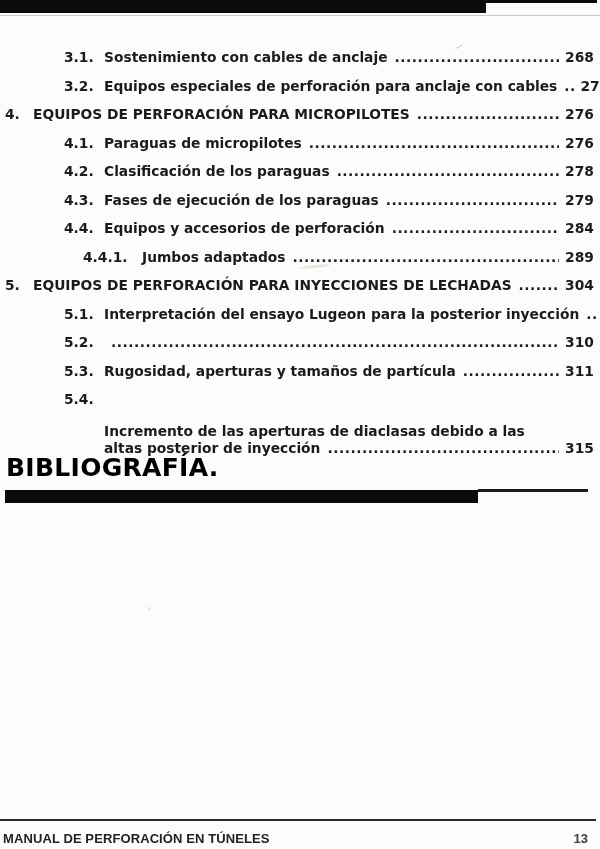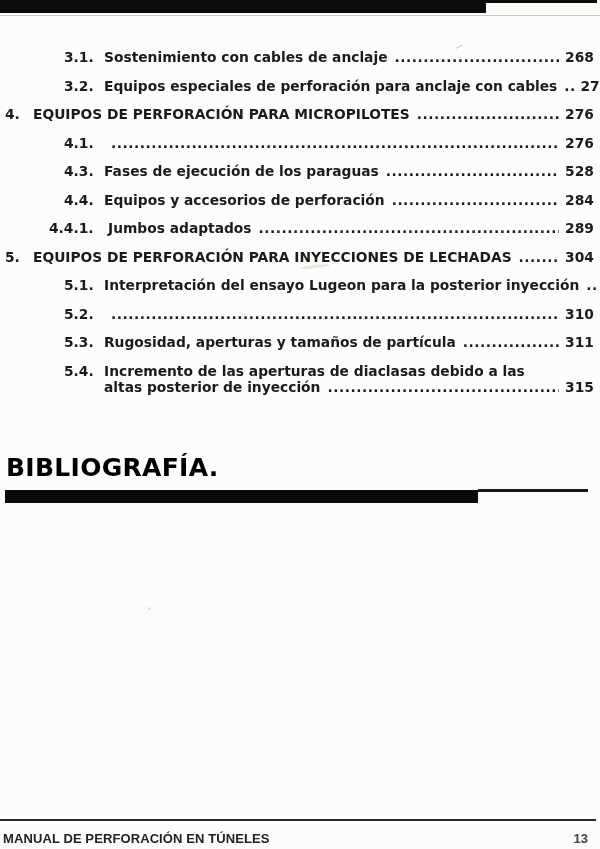--- a/index.html
+++ b/index.html
@@ -21,38 +21,38 @@
   
   .toc { position:absolute; top:49px; left:0; right:0; }
   .toc-row {
     display:flex; align-items:baseline;
     font-weight:bold; font-size:13.8px; line-height:16.5px;
     margin-bottom:12px; padding-right:5px;
     white-space:nowrap;
   }
   .toc-row.l1 { padding-left:5px;  }
   .toc-row.l2 { padding-left:64px; }
-  .toc-row.l3 { padding-left:49px; }
+  .toc-row.l3 { padding-left:83px; }
   .l1 > .num { width:28px; flex:0 0 28px; }
   .l2 > .num { width:40px; flex:0 0 40px; }
   .l3 > .num { width:59px; flex:0 0 59px; }
   .title { flex:0 0 auto; }
   .dots {
     flex:1 1 auto; overflow:hidden; white-space:nowrap;
     text-align:right; margin:0 5px 0 7px; min-width:10px;
   }
   .dots::after {
     content:"..........................................................................................................................................................";
     letter-spacing:0.5px;
   }
   .page { flex:0 0 31px; width:31px; text-align:center; }
 
   
   .toc-row.twoline { align-items:flex-start; }
-  .titleblock { flex:1 1 auto; min-width:0; }
+  .titleblock { flex:1 1 auto; min-width:0;margin-top:32px; }
   .tline1 { line-height:16.5px; }
   .tline2 { display:flex; align-items:baseline; line-height:16.5px; }
 
   
   .biblio-heading {
     position:absolute; top:453px; left:6px;
     font-size:25px; font-weight:bold; letter-spacing:0.3px;
     color:#000000;
   }
   .biblio-bar-thick { position:absolute; top:490px; left:5px;  width:473px; height:13px; background:#0b0b0b; }
@@ -101,28 +101,35 @@
       <span class="page">270</span>
     </div>
     <div class="toc-row l1">
       <span class="num">4.</span>
       <span class="title">EQUIPOS DE PERFORACIÓN PARA MICROPILOTES</span>
       <span class="dots"></span>
       <span class="page">276</span>
     </div>
     <div class="toc-row l2">
       <span class="num">4.1.</span>
+      <span class="title">Paraguas de micropilotes</span>
       <span class="dots"></span>
       <span class="page">276</span>
+    </div>
+    <div class="toc-row l2">
+      <span class="num">4.2.</span>
+      <span class="title">Clasificación de los paraguas</span>
+      <span class="dots"></span>
+      <span class="page">278</span>
     </div>
     <div class="toc-row l2">
       <span class="num">4.3.</span>
       <span class="title">Fases de ejecución de los paraguas</span>
       <span class="dots"></span>
-      <span class="page">528</span>
+      <span class="page">279</span>
     </div>
     <div class="toc-row l2">
       <span class="num">4.4.</span>
       <span class="title">Equipos y accesorios de perforación</span>
       <span class="dots"></span>
       <span class="page">284</span>
     </div>
     <div class="toc-row l3">
       <span class="num">4.4.1.</span>
       <span class="title">Jumbos adaptados</span>

